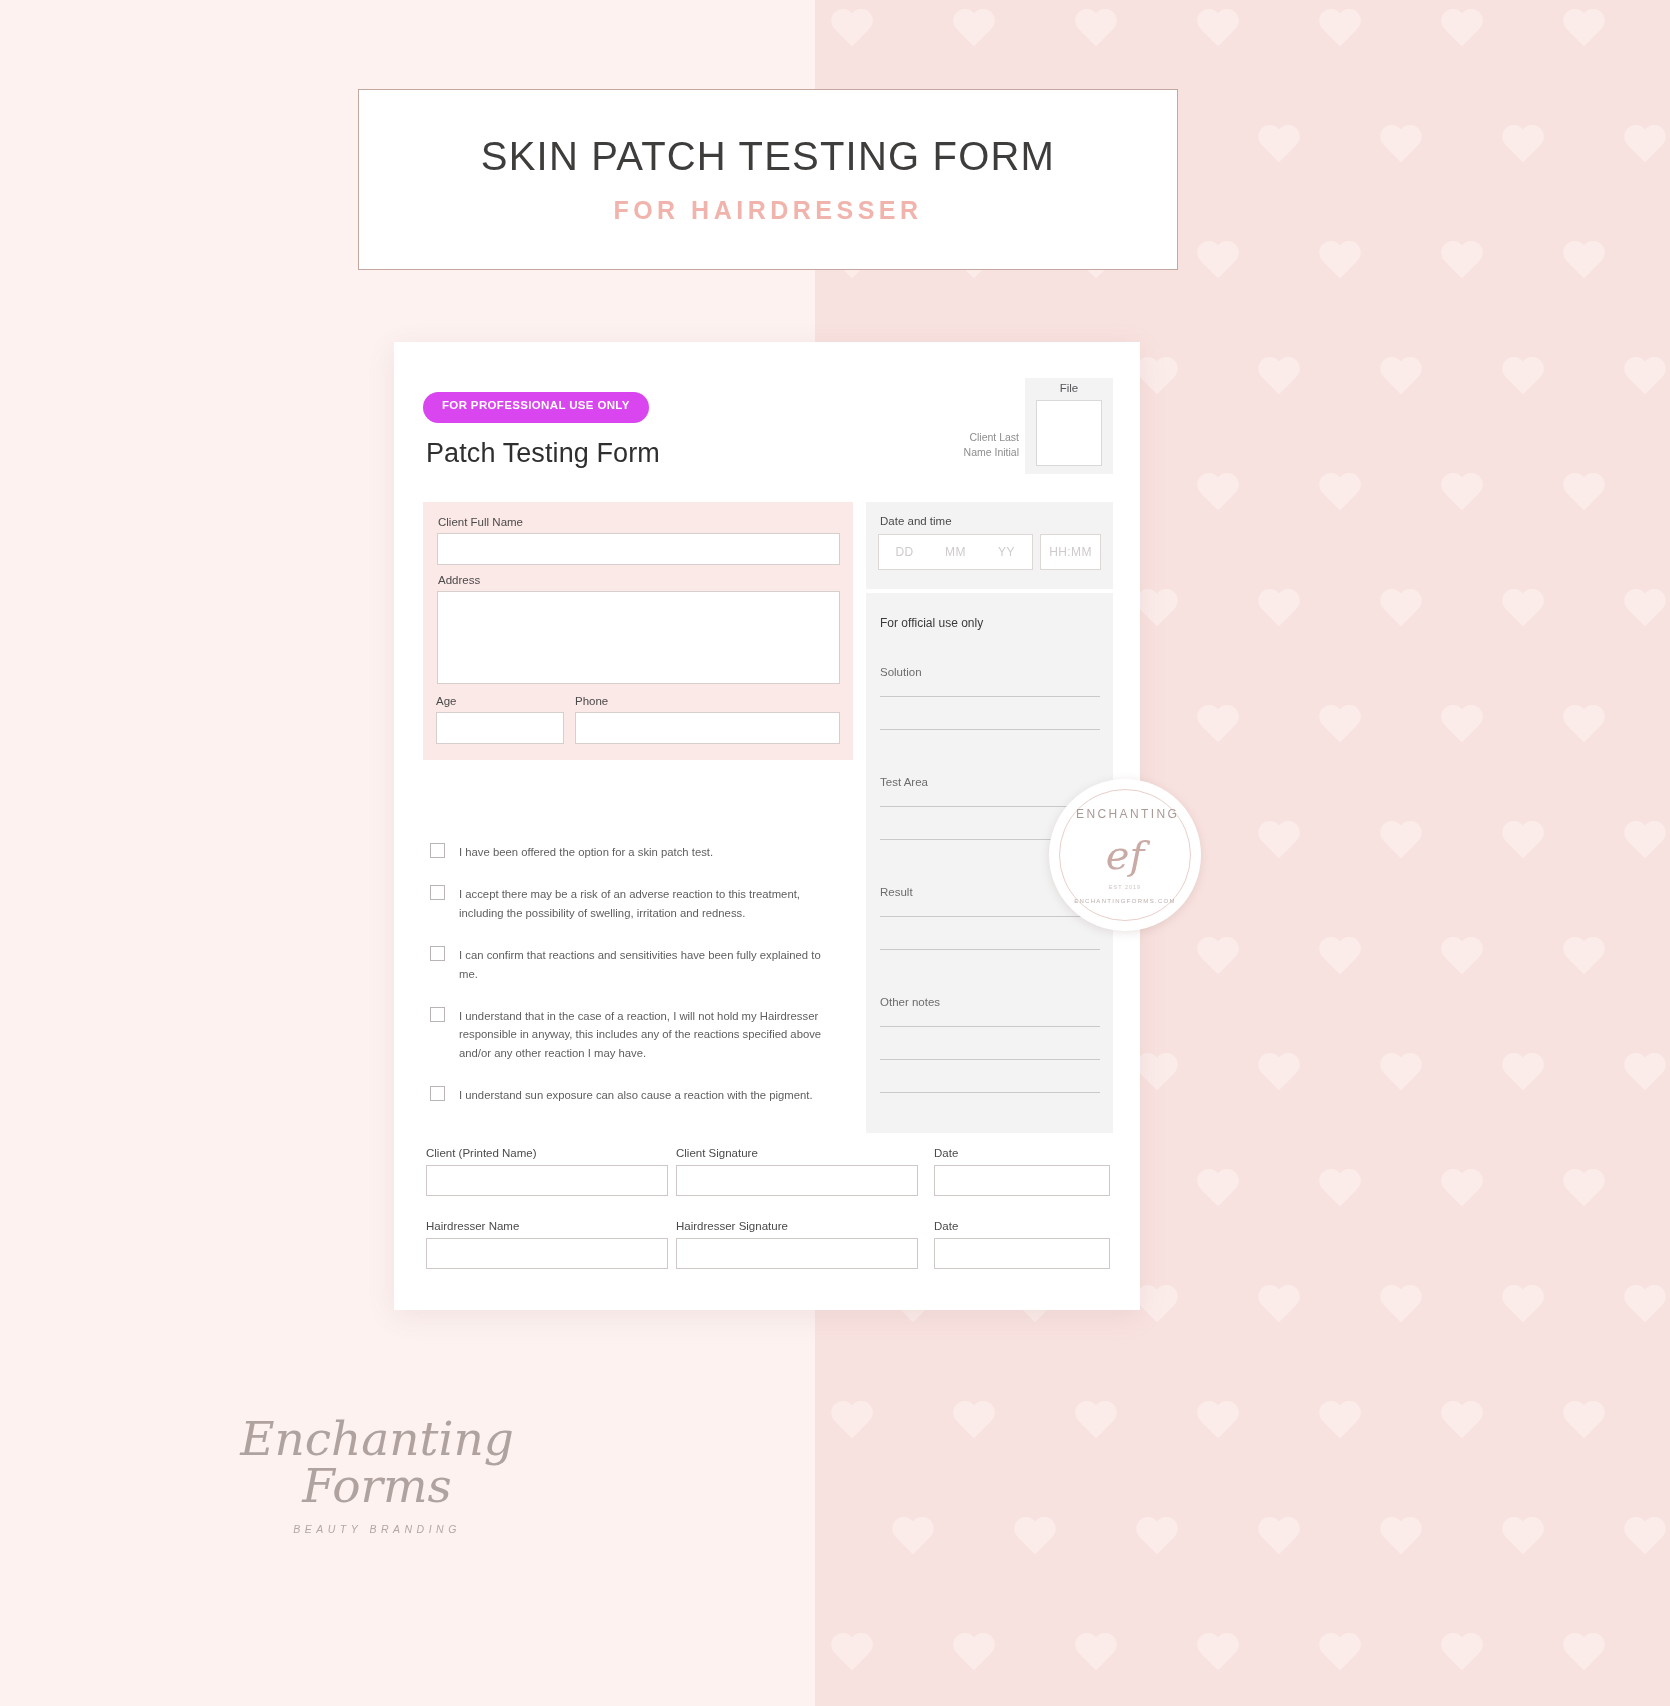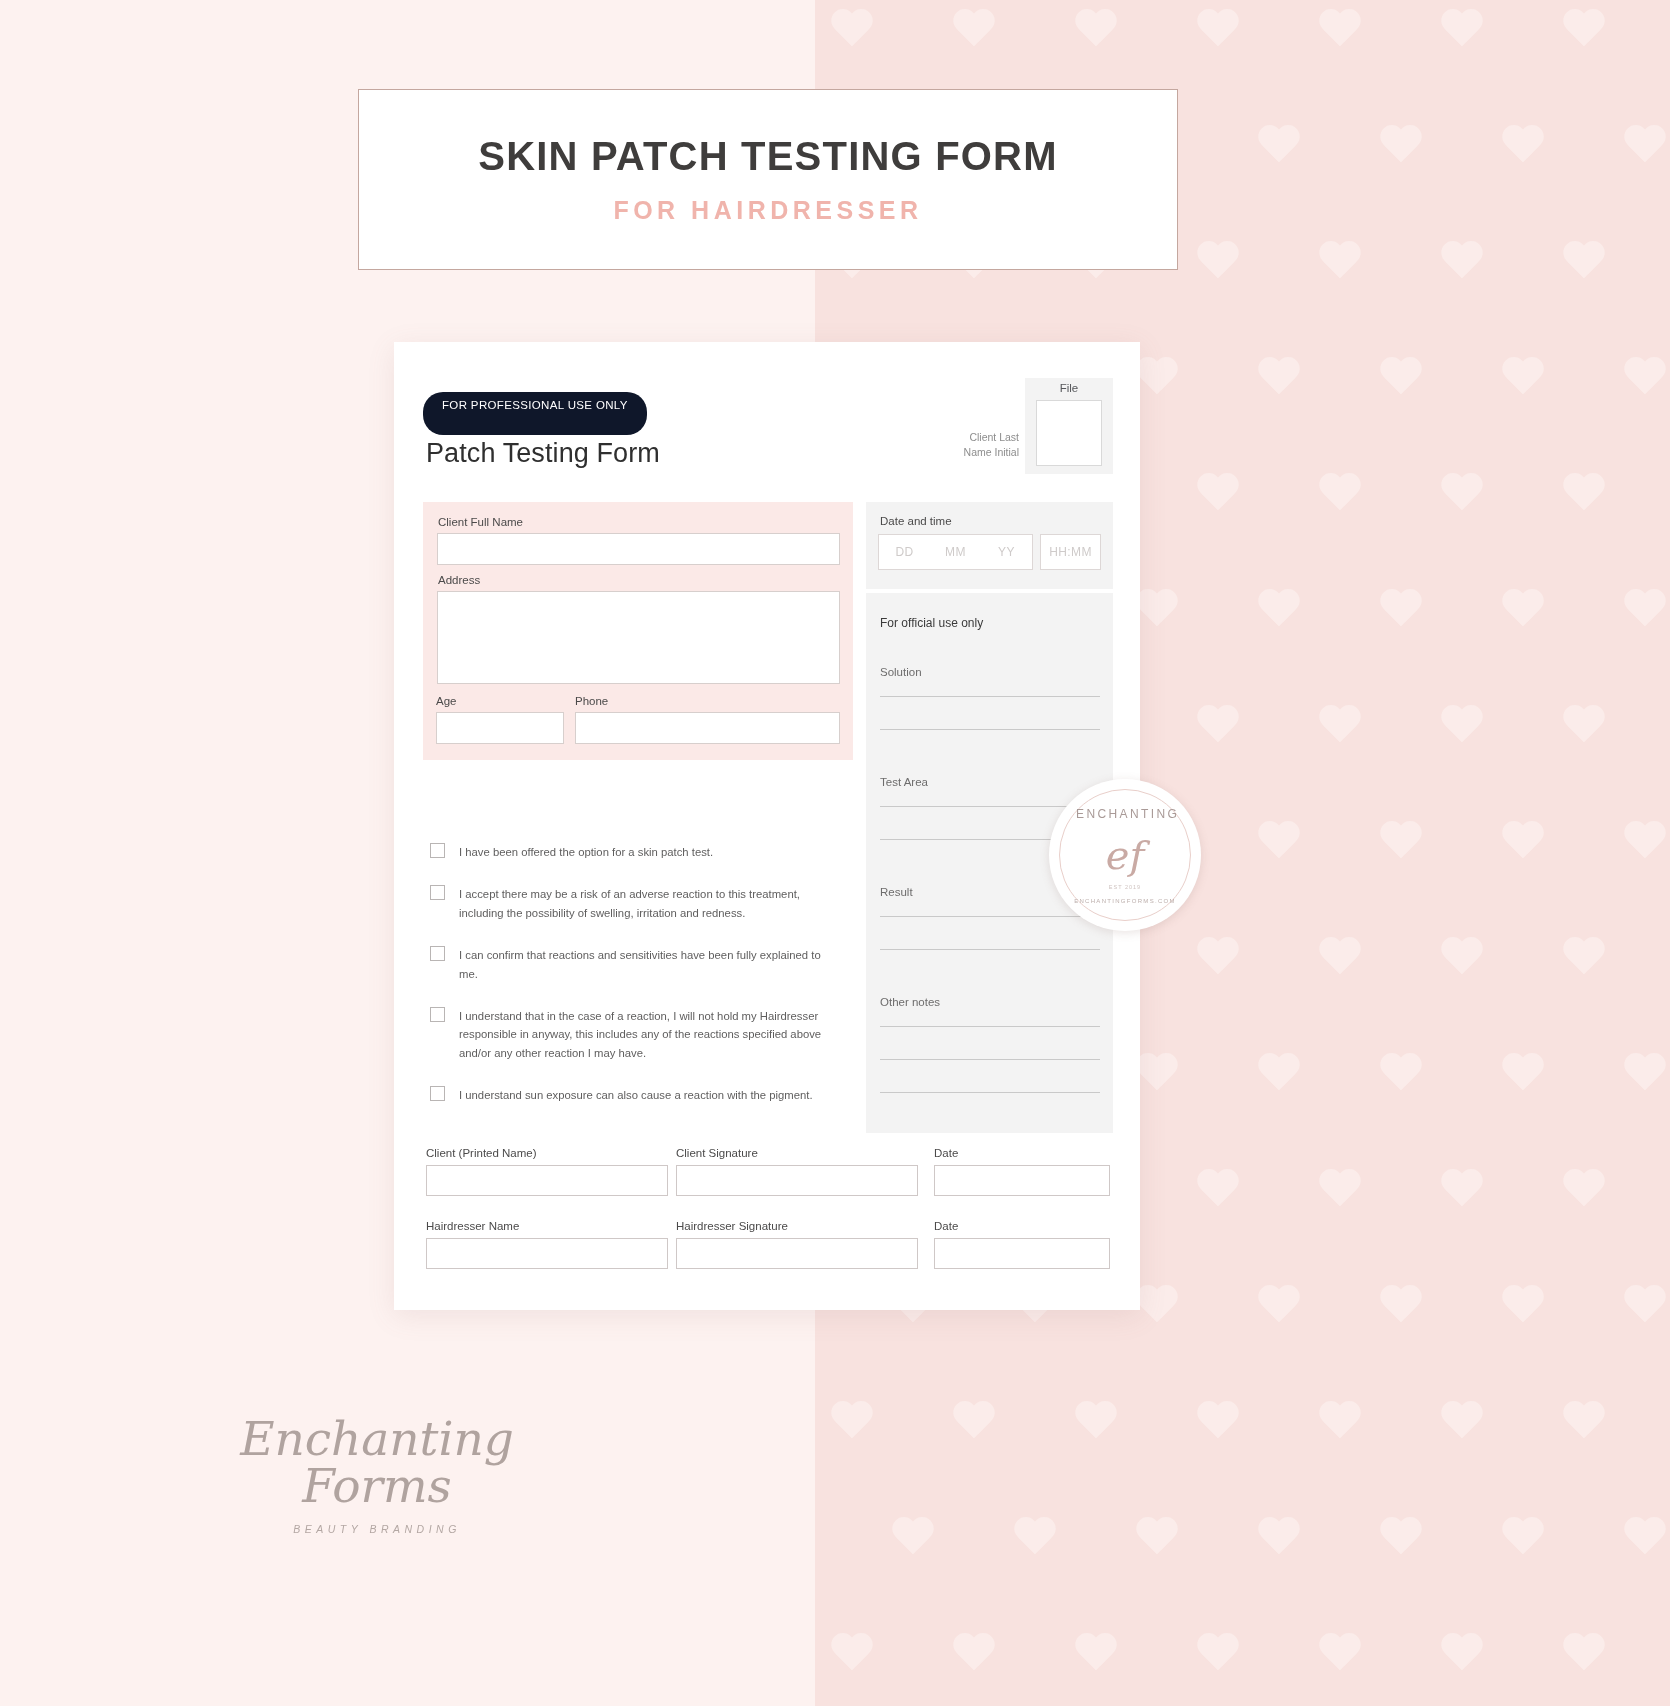--- a/index.html
+++ b/index.html
@@ -21,39 +21,39 @@
   .heart:before{left:23px;transform:rotate(-45deg);transform-origin:0 100%;}
   .heart:after{left:0;transform:rotate(45deg);transform-origin:100% 100%;}
 
   
   #title-card{
     position:absolute;left:358px;top:89px;width:820px;height:181px;
     background:#fff;border:1px solid #c4a79f;box-sizing:border-box;
     display:flex;flex-direction:column;align-items:center;justify-content:center;
   }
   #main-title{
-    font-size:40px;letter-spacing:1.2px;color:#3f3d3c;font-weight:700;
+    font-size:40px;letter-spacing:1.2px;color:#3f3d3c;font-weight:400;
     text-align:center;line-height:1.1;
   }
   #sub-title{
     font-size:25px;letter-spacing:4.5px;color:#f0b4ac;font-weight:600;
     margin-top:18px;text-align:center;
   }
 
   
   #sheet{
     position:absolute;left:394px;top:342px;width:746px;height:968px;
     background:#fff;box-shadow:0 6px 26px rgba(150,110,105,.12);
   }
   #sheet-inner{position:absolute;left:0;top:0;width:746px;height:968px;}
 
   .badge{
     position:absolute;left:29px;top:50px;
-    background:#0f172a;color:#fff;border-radius:20px;
-    padding:7px 19px 24px 19px;font-size:11.5px;font-weight:400;letter-spacing:.35px;
+    background:#d946ef;color:#fff;border-radius:20px;
+    padding:7px 19px 12px 19px;font-size:11.5px;font-weight:700;letter-spacing:.35px;
   }
   #form-title{
     position:absolute;left:32px;top:96px;
     font-size:27px;color:#2f2f2f;font-weight:400;letter-spacing:.1px;
   }
   #client-initial-label{
     position:absolute;left:540px;top:88px;width:85px;
     text-align:right;font-size:10.5px;color:#8d8d8d;line-height:1.45;
   }
   #file-box{

